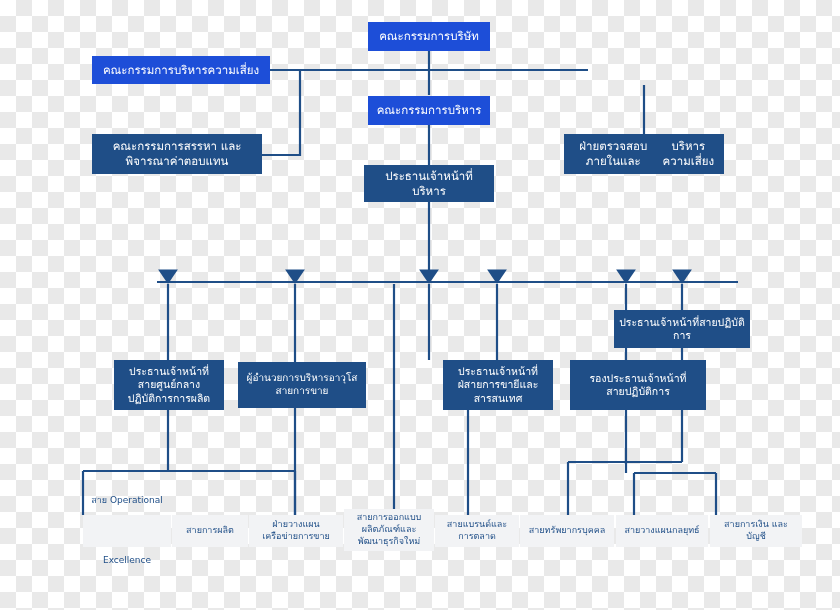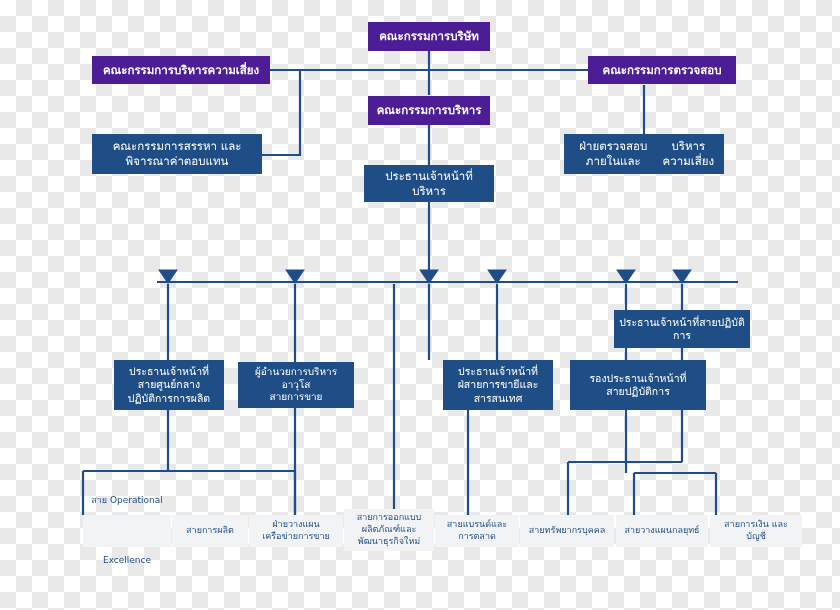--- a/index.html
+++ b/index.html
@@ -15,21 +15,21 @@
     background-position:0 0,16px 16px;
   }
   #chart{position:absolute;left:0;top:0;width:840px;height:610px;}
   .box{
     position:absolute;box-sizing:border-box;
     display:flex;align-items:center;justify-content:center;
     text-align:center;line-height:1.28;
     padding:3px 5px;
     z-index:5;
   }
-  .tan{background:#4c1d95;color:#ffffff;font-size:11.5px;font-weight:bold;}
+  .tan{background:#1d4ed8;color:#ffffff;font-size:11.5px;}
   .navy{background:#1f4e87;color:#ffffff;font-size:11.5px;}
   .leaf{background:#f2f3f5;color:#1f4e87;font-size:9px;line-height:1.3;}
   svg{position:absolute;left:0;top:0;}
 </style>
 </head>
 <body>
 
 <div id="chart">
 
   <svg width="840" height="610">
@@ -89,23 +89,20 @@
   </svg>
 
   <div class="box tan" style="left:368px;top:22px;width:122px;height:29px;">
     <span>คณะกรรมการบริษัท</span>
   </div>
 
   <div class="box tan" style="left:92px;top:56px;width:178px;height:28px;">
     <span>คณะกรรมการบริหารความเสี่ยง</span>
   </div>
 
-  <div class="box tan" style="left:588px;top:56px;width:148px;height:28px;">
-    <span>คณะกรรมการตรวจสอบ</span>
-  </div>
 
   <div class="box tan" style="left:368px;top:96px;width:122px;height:29px;">
     <span>คณะกรรมการบริหาร</span>
   </div>
 
   <div class="box navy" style="left:92px;top:134px;width:170px;height:40px;flex-direction:column;">
     <span>คณะกรรมการสรรหา และ</span>
     <span>พิจารณาค่าตอบแทน</span>
   </div>
 
@@ -121,21 +118,21 @@
   <div class="box navy" style="left:614px;top:310px;width:136px;height:38px;font-size:10.5px;">
     <span>ประธานเจ้าหน้าที่สายปฏิบัติการ</span>
   </div>
 
   <div class="box navy" style="left:114px;top:360px;width:110px;height:50px;flex-direction:column;font-size:10.5px;">
     <span>ประธานเจ้าหน้าที่</span>
     <span>สายศูนย์กลาง</span>
     <span>ปฏิบัติการการผลิต</span>
   </div>
 
-  <div class="box navy" style="left:238px;top:362px;width:116px;height:46px;flex-direction:column;font-size:10px;">
+  <div class="box navy" style="left:238px;top:362px;width:128px;height:46px;flex-direction:column;font-size:10px;">
     <span>ผู้อำนวยการบริหารอาวุโส</span>
     <span>สายการขาย</span>
   </div>
 
   <div class="box navy" style="left:443px;top:360px;width:110px;height:50px;flex-direction:column;font-size:10.5px;">
     <span>ประธานเจ้าหน้าที่</span>
     <span>ฝ่สายการขายีและ</span>
     <span>สารสนเทศ</span>
   </div>
 

